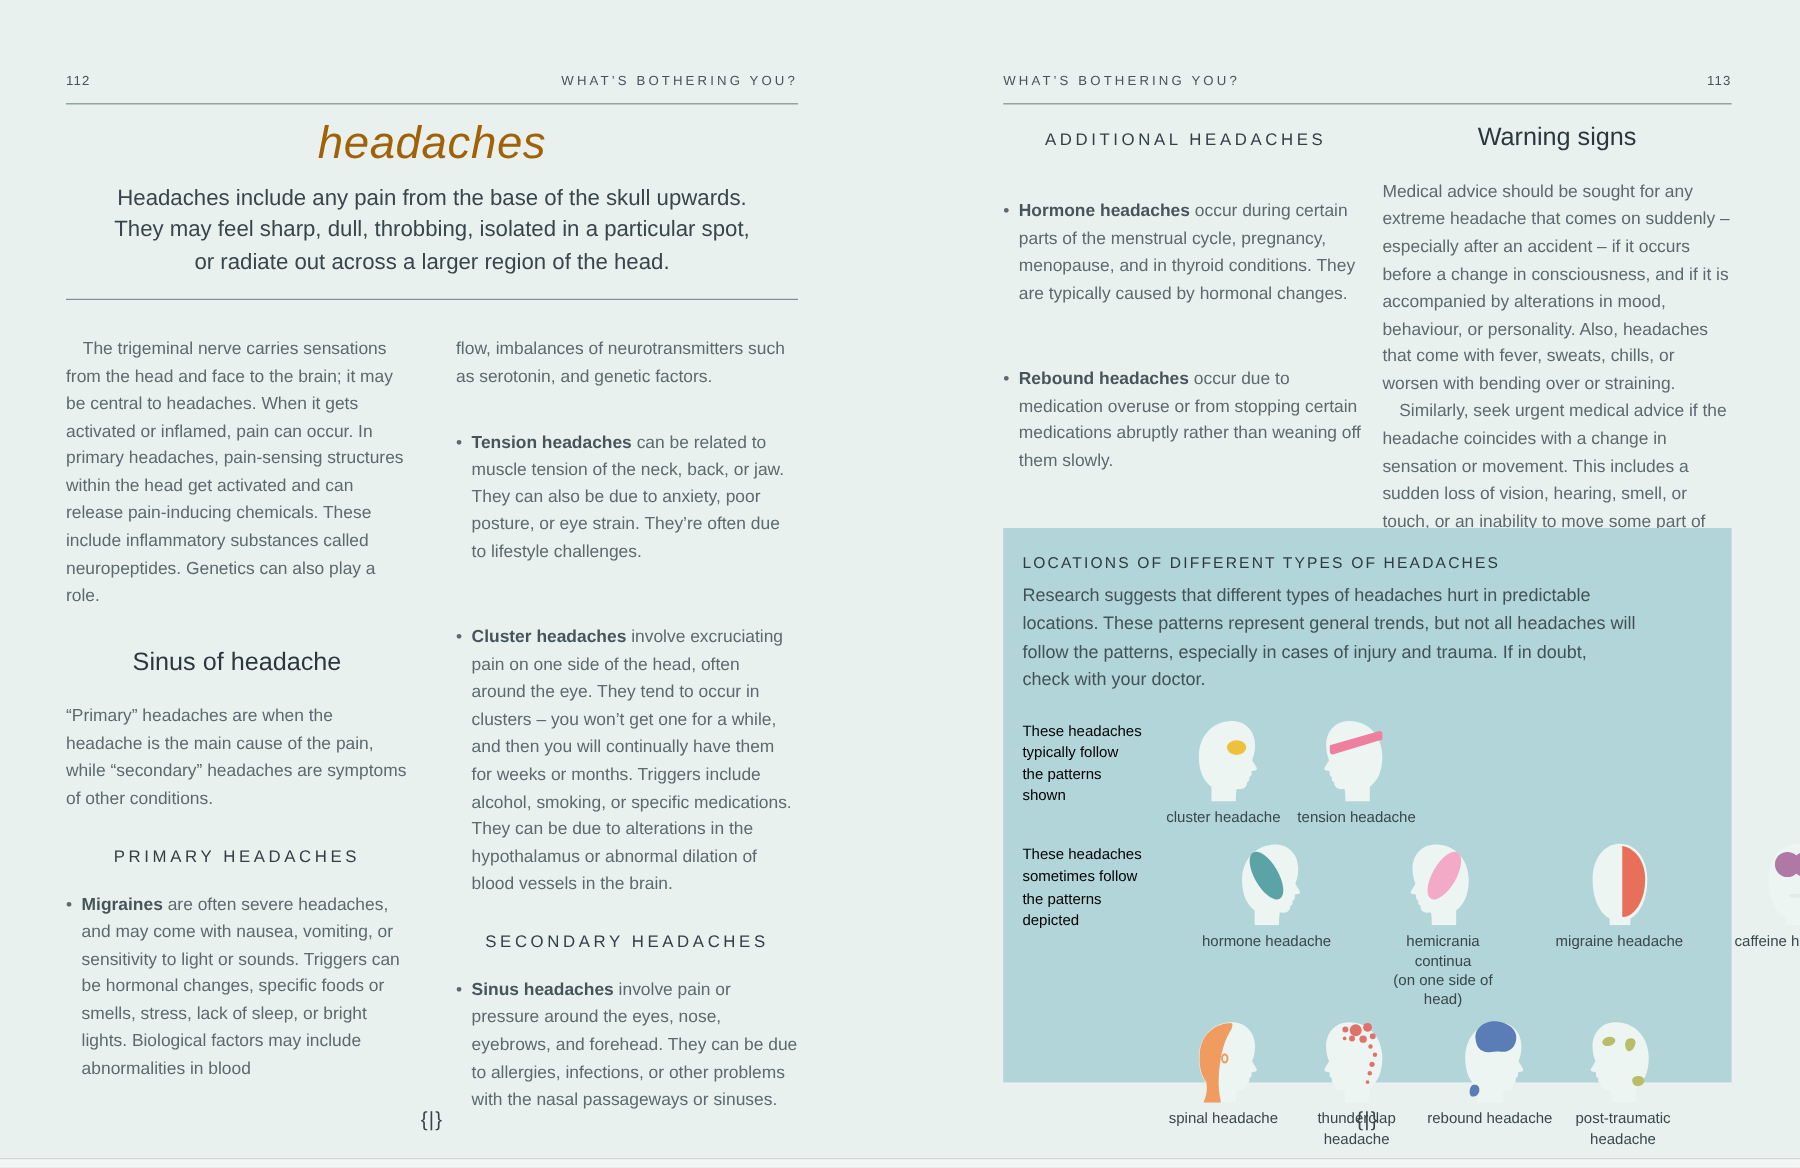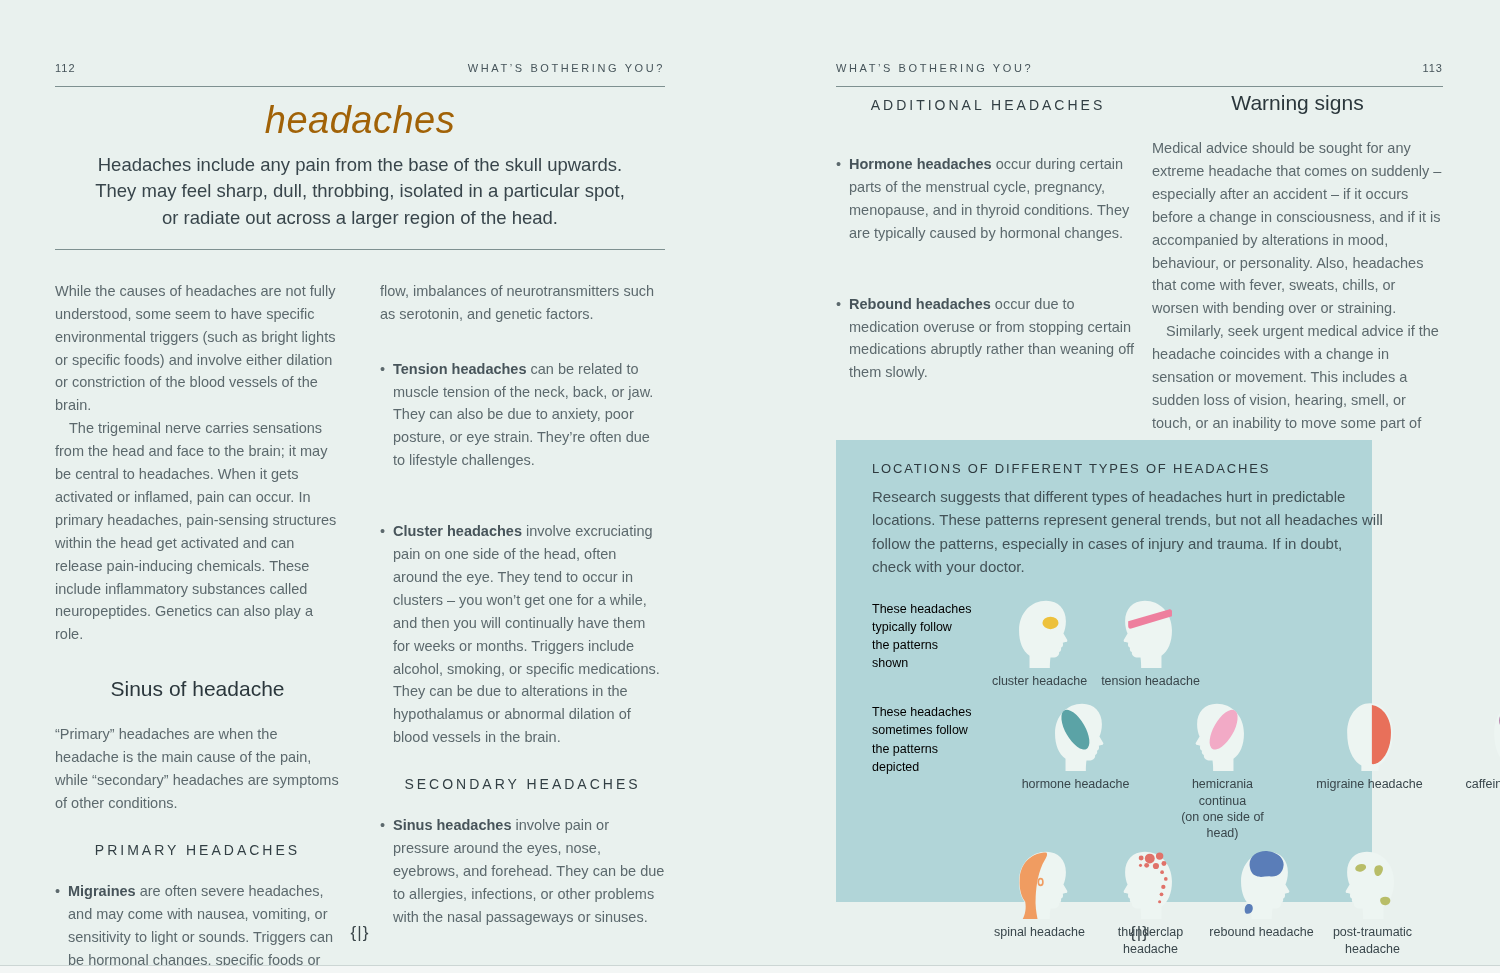--- a/index.html
+++ b/index.html
@@ -24,32 +24,32 @@
   .col p{margin:0;}
   .indent{text-indent:14px;}
   .h-display{margin:26px 0 18px;text-align:center;font-size:21px;font-weight:500;color:#2b373c;}
   .h-caps{margin:24px 0 19px;text-align:center;font-size:14px;font-weight:500;
           letter-spacing:3px;color:#323f44;}
   .bullet{position:relative;padding-left:13px;margin:16px 0 16px;}
   .bullet::before{content:"•";position:absolute;left:0;top:0;}
   .bullet strong{font-weight:bold;color:#47545a;}
   .sp{height:16px;}
 
-  .rp-heads{display:flex;align-items:baseline;margin-top:4px;}
+  .rp-heads{display:flex;align-items:baseline;margin-top:16px;}
   .rp-col1{width:304px;}
   .rp-col2{width:291px;margin-left:12px;}
   .rp-heads .h-caps{margin:0;}
   .rp-heads .h-display{margin:0;}
   .rp-body{display:flex;margin-top:22px;}
   .rp-body .col{width:304px;}
   .rp-body .colB{width:291px;margin-left:12px;font-size:14.5px;line-height:1.58;}
   .rp-body .colB p{margin:0;}
 
-  .infobox{position:absolute;left:0;top:395px;width:536px;height:462px;
-           background:var(--box-bg,#b1d5d8);box-sizing:border-box;padding:21px 36px;}
+  .infobox{position:absolute;left:0;top:395px;width:607px;height:462px;
+           background:var(--box-bg,#b1d5d8);box-sizing:border-box;padding:21px 16px;}
   .box-title{font-size:13px;letter-spacing:1.8px;color:#2e3a3f;font-weight:500;}
   .box-intro{margin:9px 0 0;font-size:15px;line-height:1.55;color:#435257;width:512px;}
 
   .hrow{display:grid;grid-template-columns:112px 111px 111px 111px 111px;align-items:start;}
   .hrow1{margin-top:16px;}
   .hrow2{margin-top:8px;gap:36px;}
   .hrow3{margin-top:4px;}
   .rowlabel{font-size:12.5px;line-height:1.45;color:#000000;font-weight:500;padding-top:6px;width:100px;}
   .headfig{display:flex;flex-direction:column;align-items:center;}
   .headfig svg{width:62px;height:74px;display:block;}
@@ -81,21 +81,20 @@
       <span>WHAT’S BOTHERING YOU?</span>
     </div>
     <hr class="rule">
 
     <h1 class="title">headaches</h1>
     <p class="intro">Headaches include any pain from the base of the skull upwards. They may feel sharp, dull, throbbing, isolated in a particular spot, or radiate out across a larger region of the head.</p>
     <hr class="rule" style="margin-top:18px;">
 
     <div class="cols">
       <div class="col">
-        <p>While the causes of headaches are not fully understood, some seem to have specific environmental triggers (such as bright lights or specific foods) and involve either dilation or constriction of the blood vessels of the brain.</p>
         <p class="indent">The trigeminal nerve carries sensations from the head and face to the brain; it may be central to headaches. When it gets activated or inflamed, pain can occur. In primary headaches, pain-sensing structures within the head get activated and can release pain-inducing chemicals. These include inflammatory substances called neuropeptides. Genetics can also play a role.</p>
         <h2 class="h-display">Sinus of headache</h2>
         <p>“Primary” headaches are when the headache is the main cause of the pain, while “secondary” headaches are symptoms of other conditions.</p>
         <h3 class="h-caps">PRIMARY HEADACHES</h3>
         <div class="bullet">
           <strong>Migraines</strong><span> are often severe headaches, and may come with nausea, vomiting, or sensitivity to light or sounds. Triggers can be hormonal changes, specific foods or smells, stress, lack of sleep, or bright lights. Biological factors may include abnormalities in blood</span>
         </div>
       </div>
 
       <div class="col">

